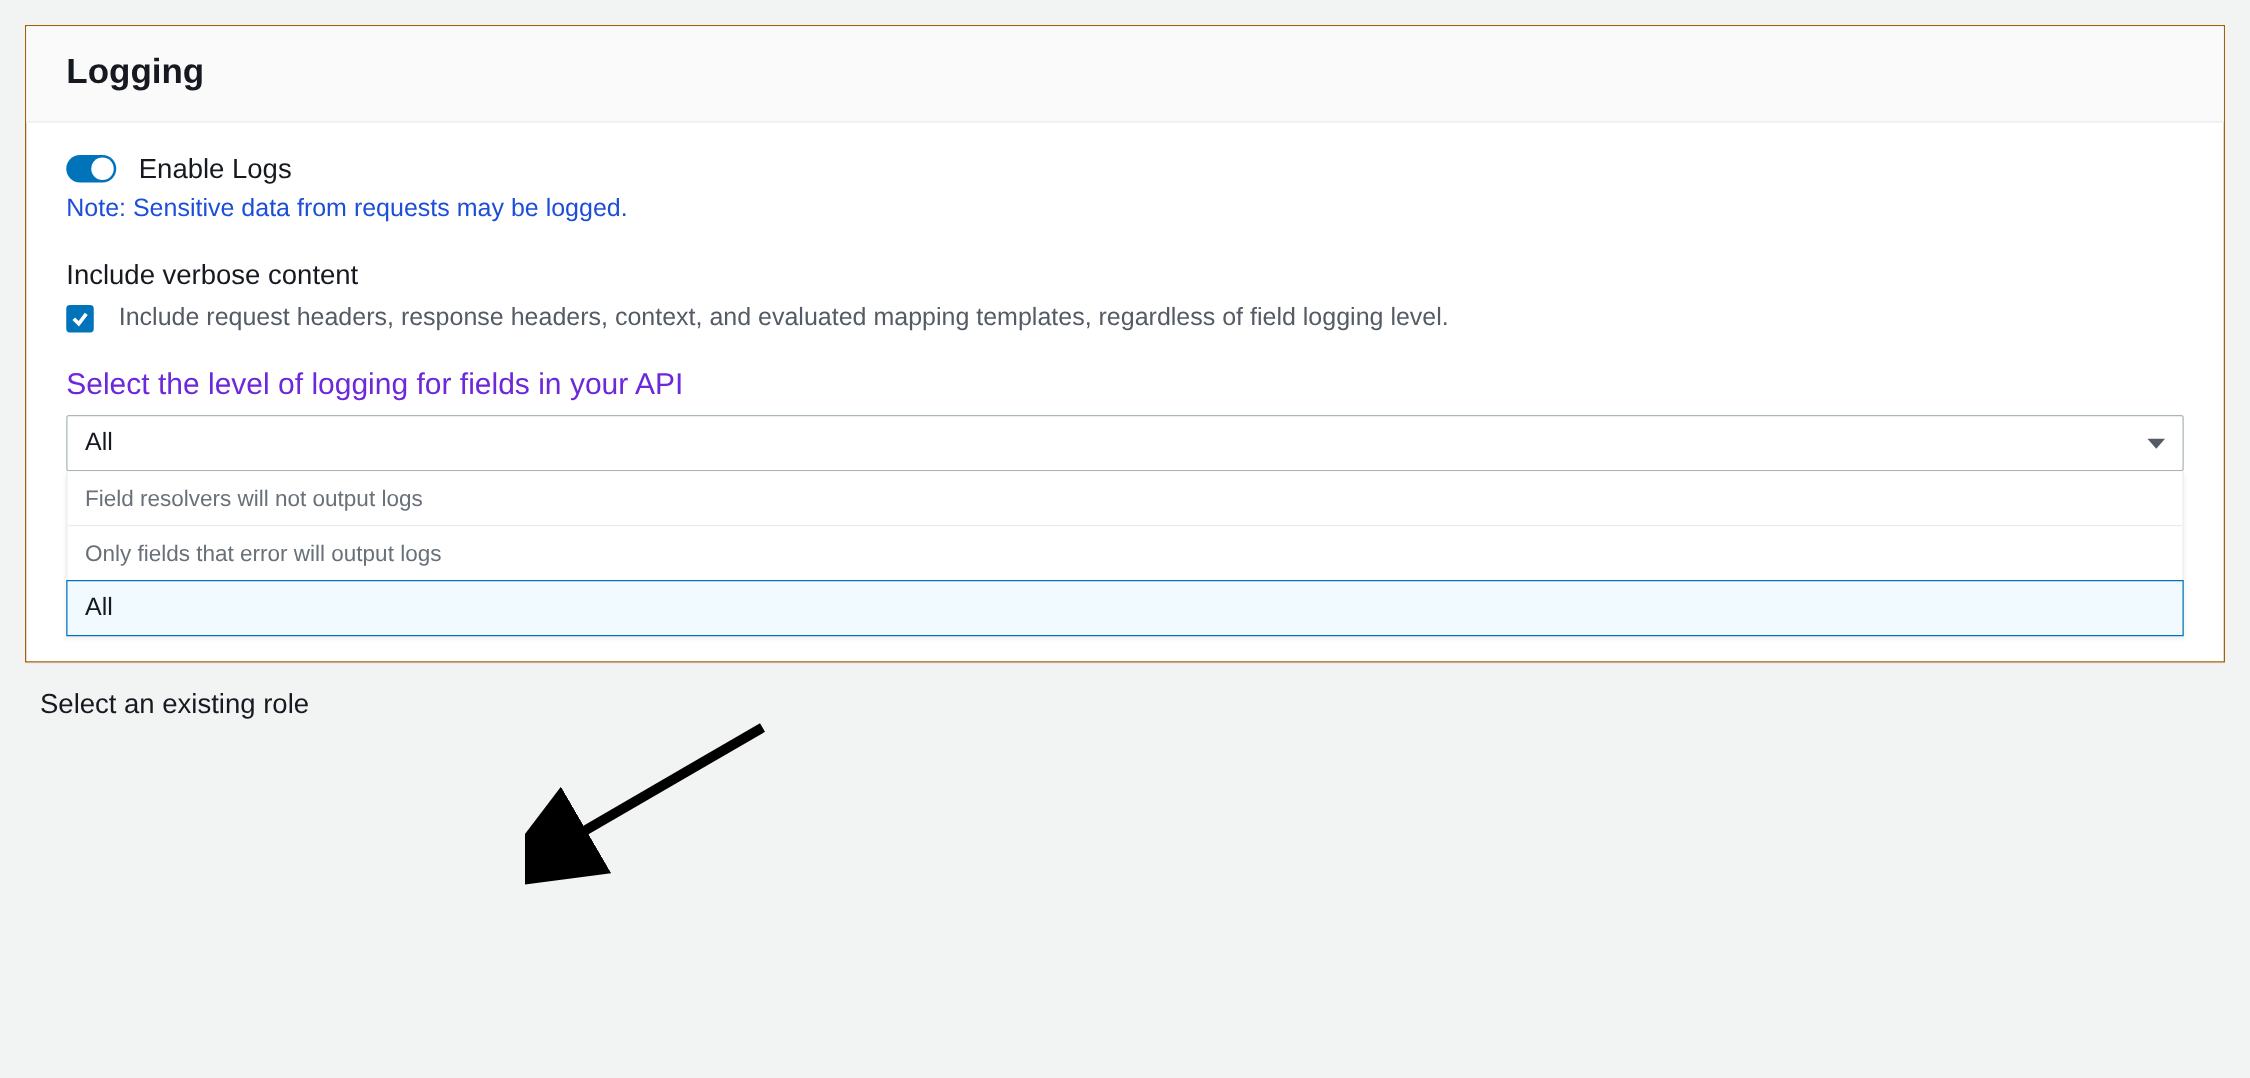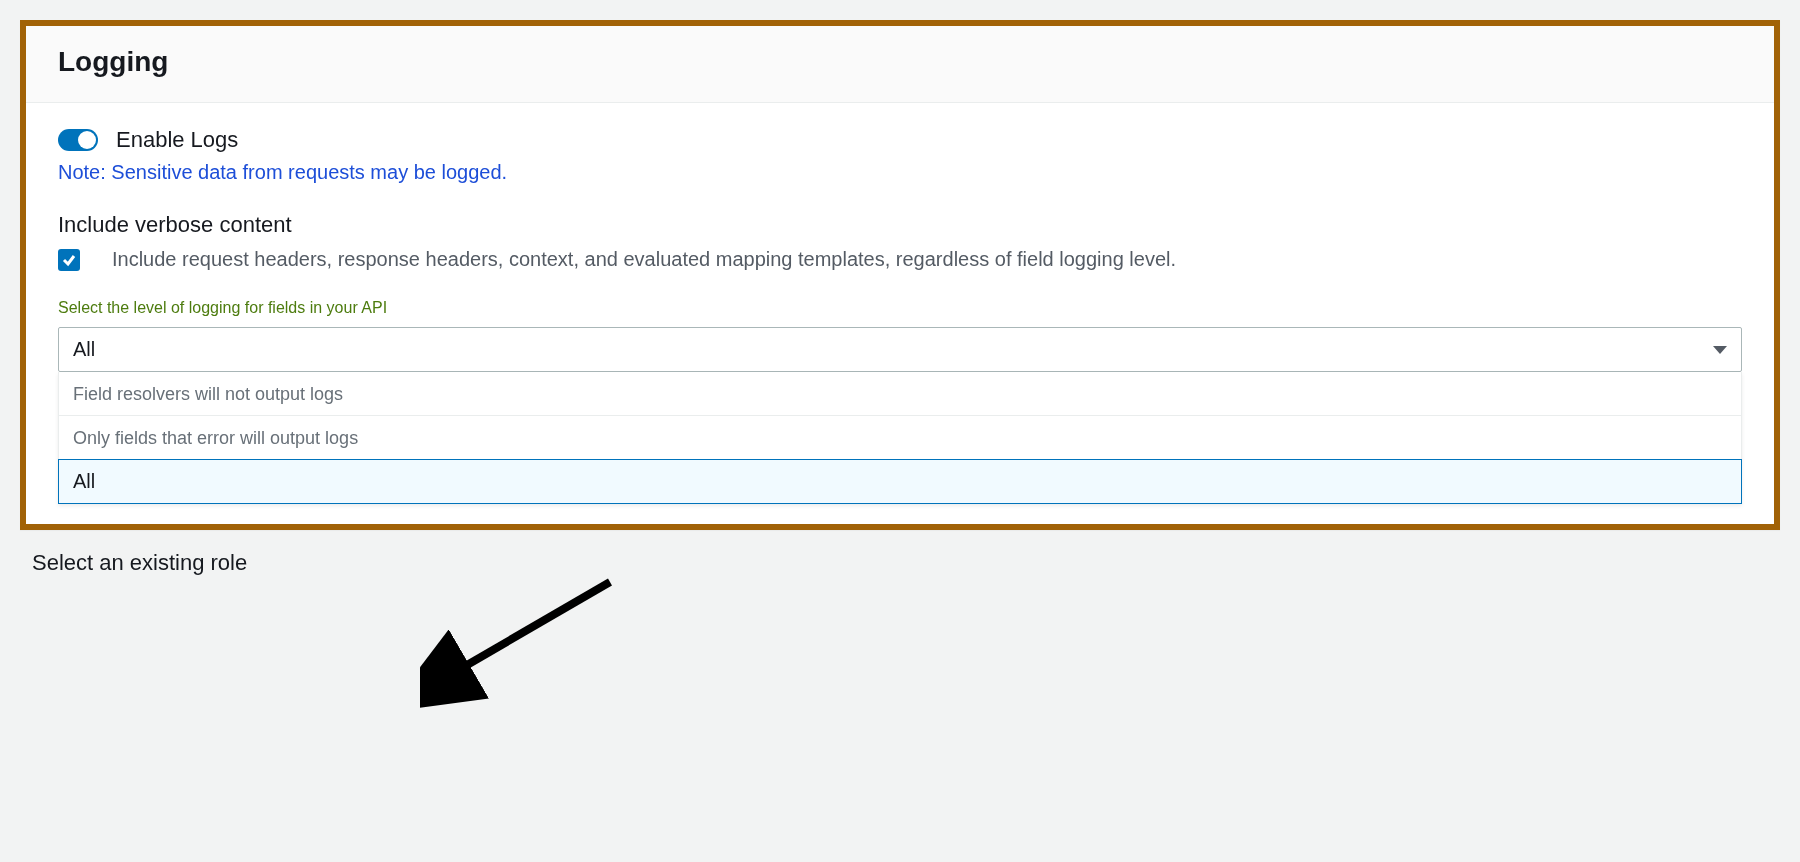--- a/index.html
+++ b/index.html
@@ -9,21 +9,21 @@
     }
     body {
       font-family: "Amazon Ember", "Helvetica Neue", Arial, sans-serif;
       background: #f2f3f3;
       color: #16191f;
       font-size: 14px;
     }
     .container {
       background: #fff;
       margin: 20px;
-      border: 6px solid #a16207;
+      border: 1px solid #a16207;
       box-shadow: 0 1px 1px rgba(0,0,0,0.03);
     }
     .header {
       padding: 20px 32px 24px 32px;
       border-bottom: 1px solid #eaeded;
       background: #fafafa;
     }
     .header h1 {
       font-size: 28px;
       font-weight: 700;
@@ -69,21 +69,21 @@
       margin-top: 6px;
     }
     .field-title {
       font-size: 22px;
       color: #16191f;
       margin-bottom: 6px;
     }
     .checkbox-row {
       display: flex;
       align-items: center;
-      gap: 32px;
+      gap: 20px;
       margin-top: 10px;
     }
     .checkbox {
       width: 22px;
       height: 22px;
       background: #0073bb;
       border-radius: 3px;
       display: flex;
       align-items: center;
       justify-content: center;
@@ -98,22 +98,22 @@
       fill: none;
     }
     .checkbox-label {
       font-size: 20px;
       color: #545b64;
     }
     .select-section {
       margin-bottom: 0;
     }
     .field-desc {
-      font-size: 16px;
-      color: #4d7c0f;
+      font-size: 24px;
+      color: #6d28d9;
       margin-bottom: 10px;
     }
     .select-box {
       width: 100%;
       display: flex;
       align-items: center;
       justify-content: space-between;
       border: 1px solid #aab7b8;
       border-radius: 2px;
       padding: 10px 14px;

